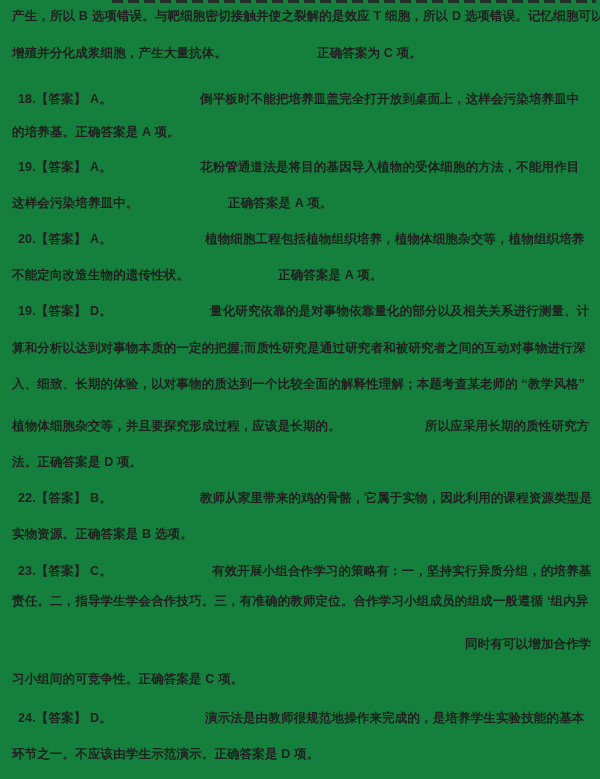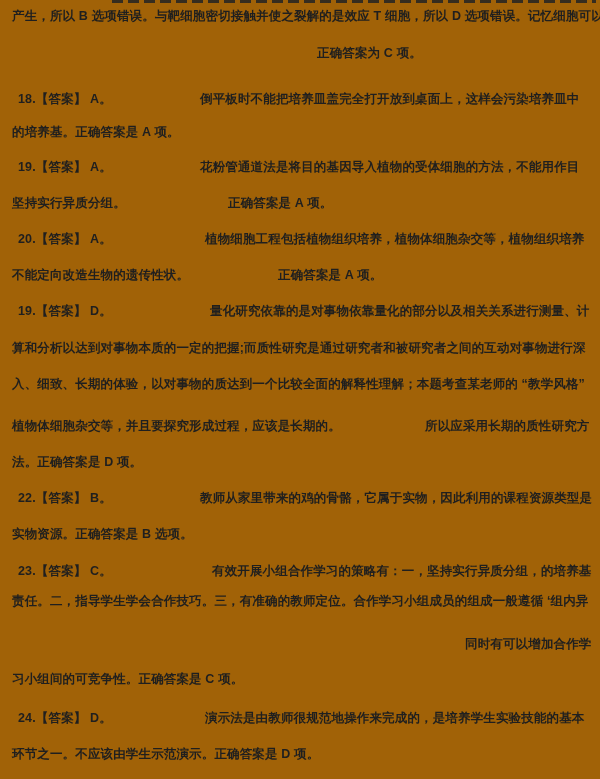--- a/index.html
+++ b/index.html
@@ -4,21 +4,21 @@
 <style>
   html, body {
     margin: 0;
     padding: 0;
     background: #ffffff;
   }
   .page {
     position: relative;
     width: 600px;
     height: 779px;
-    background: #a16207;
+    background: #15803d;
     overflow: hidden;
     font-family: "Liberation Sans", sans-serif;
   }
   .line {
     position: absolute;
     left: 0;
     right: 0;
     height: 18px;
   }
   .seg {
@@ -46,37 +46,38 @@
 <body>
 
 <div class="page">
 
   <div class="remnant"></div>
 
   <div class="line" style="top:9px">
     <span class="seg" style="left:12px">产生，所以 B 选项错误。与靶细胞密切接触并使之裂解的是效应 T 细胞，所以 D 选项错误。记忆细胞可以</span>
   </div>
   <div class="line" style="top:46px">
+    <span class="seg" style="left:12px">增殖并分化成浆细胞，产生大量抗体。</span>
     <span class="seg" style="left:317px">正确答案为 C 项。</span>
   </div>
 
   <div class="line" style="top:92px">
     <span class="seg" style="left:18px">18.【答案】 A。</span>
     <span class="seg" style="left:200px">倒平板时不能把培养皿盖完全打开放到桌面上，这样会污染培养皿中</span>
   </div>
   <div class="line" style="top:125px">
     <span class="seg" style="left:12px">的培养基。正确答案是 A 项。</span>
   </div>
 
   <div class="line" style="top:160px">
     <span class="seg" style="left:18px">19.【答案】 A。</span>
     <span class="seg" style="left:200px">花粉管通道法是将目的基因导入植物的受体细胞的方法，不能用作目</span>
   </div>
   <div class="line" style="top:196px">
-    <span class="seg" style="left:12px">坚持实行异质分组。</span>
+    <span class="seg" style="left:12px">这样会污染培养皿中。</span>
     <span class="seg" style="left:228px">正确答案是 A 项。</span>
   </div>
 
   <div class="line" style="top:232px">
     <span class="seg" style="left:18px">20.【答案】 A。</span>
     <span class="seg" style="left:205px">植物细胞工程包括植物组织培养，植物体细胞杂交等，植物组织培养</span>
   </div>
   <div class="line" style="top:268px">
     <span class="seg" style="left:12px">不能定向改造生物的遗传性状。</span>
     <span class="seg" style="left:278px">正确答案是 A 项。</span>

